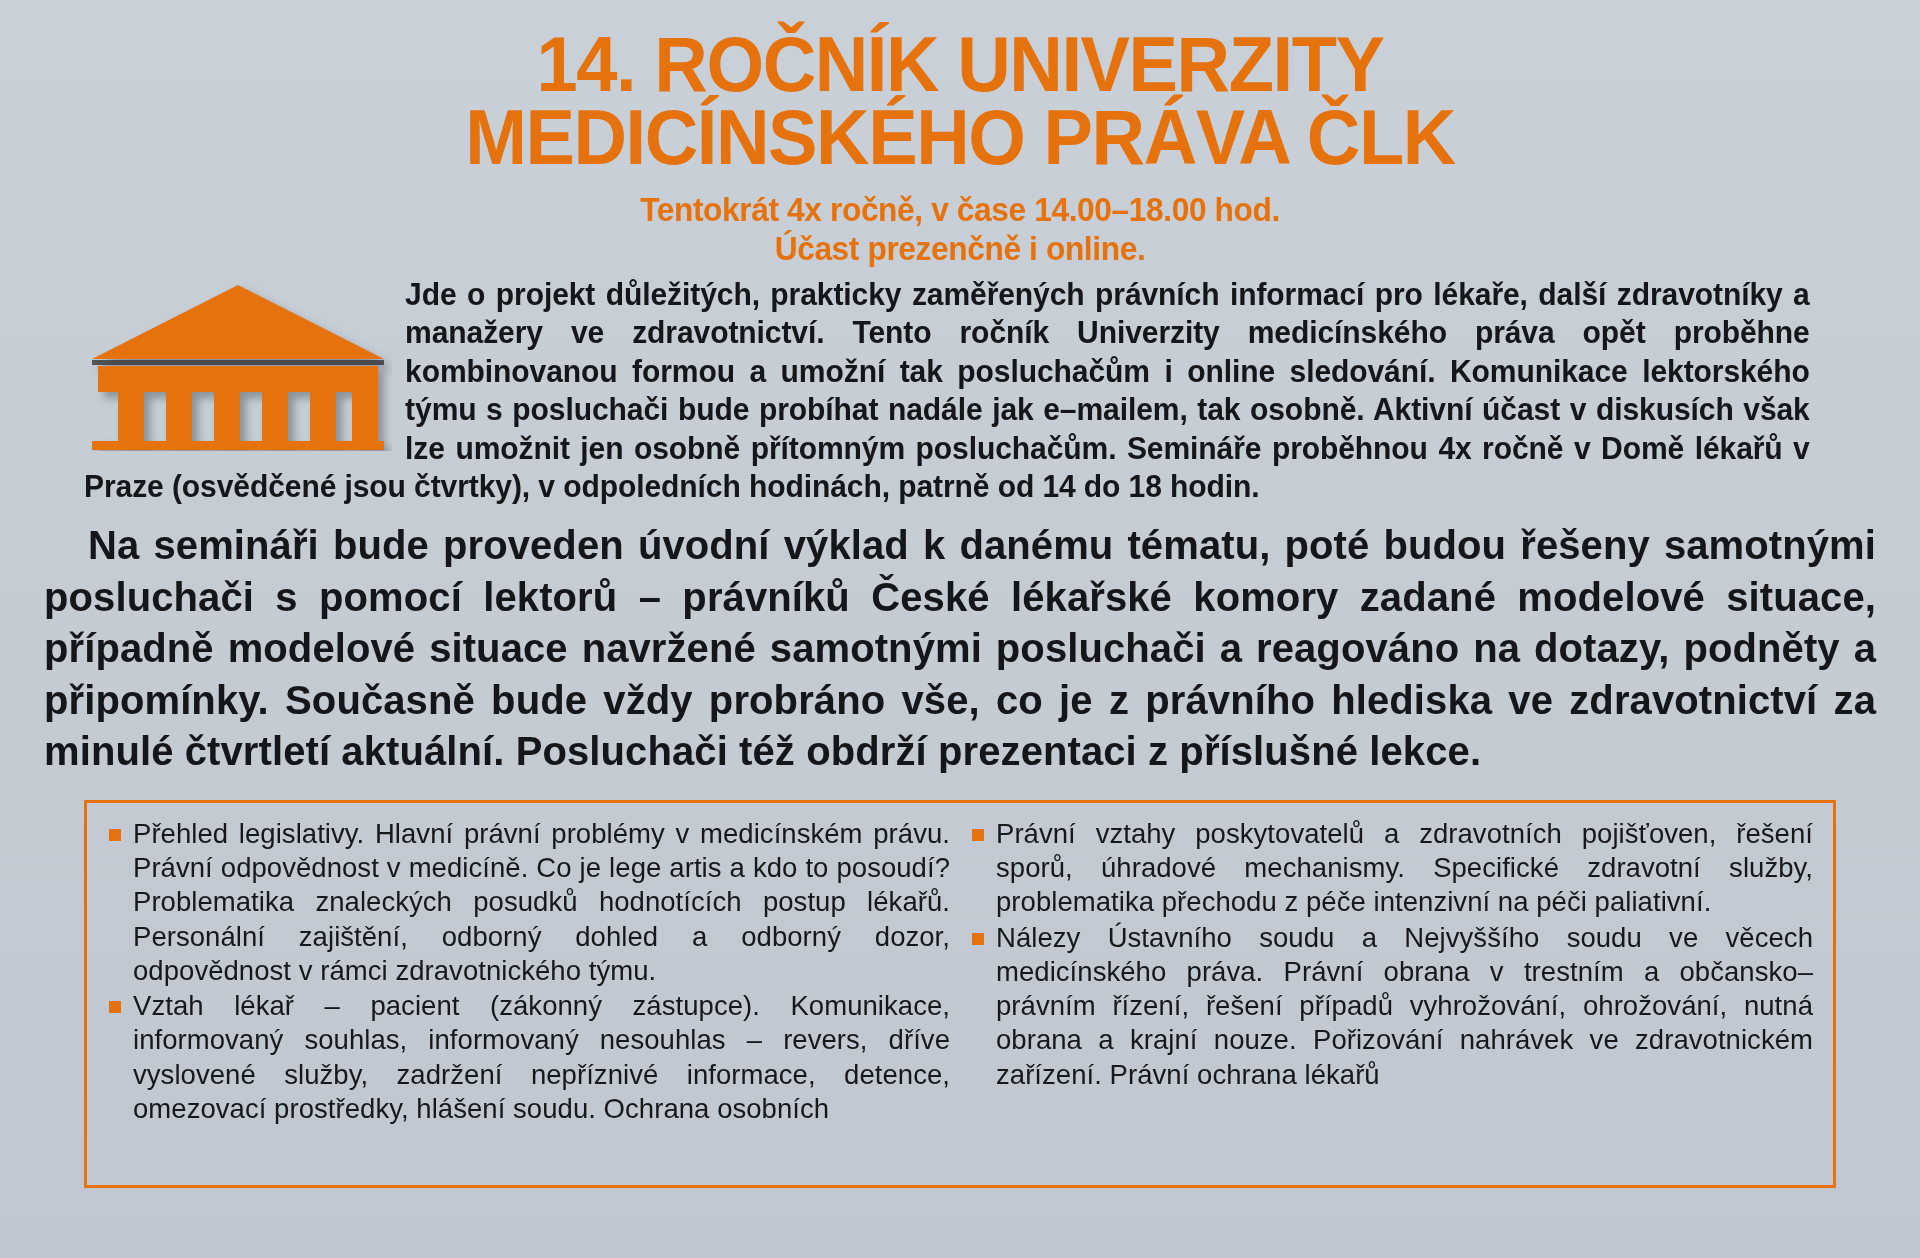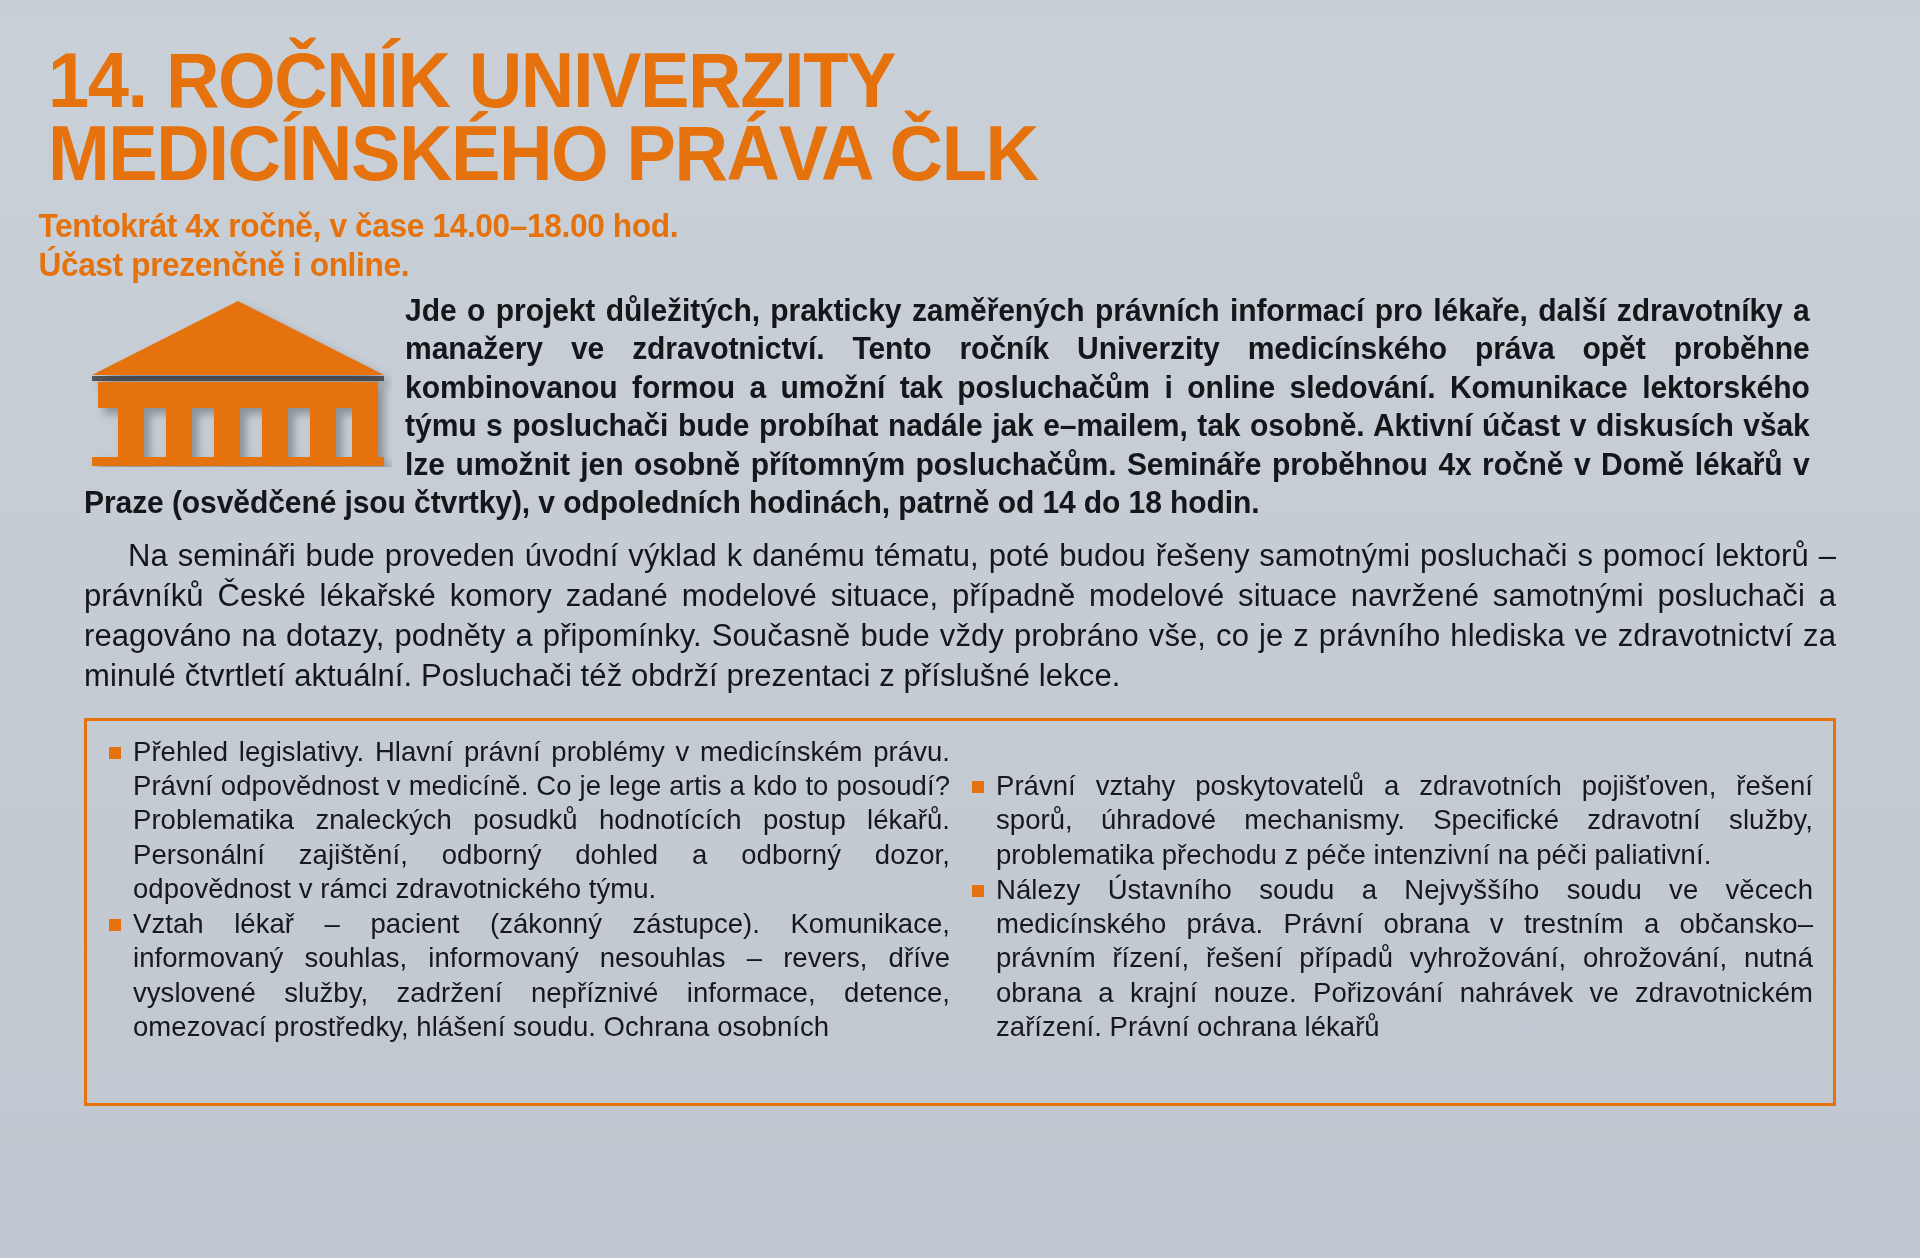--- a/index.html
+++ b/index.html
@@ -19,21 +19,21 @@
     position: relative;
     width: 1920px;
     height: 1258px;
     box-sizing: border-box;
     background: linear-gradient(180deg, #c9d0d7 0%, #c4cbd3 55%, #c0c7d0 100%);
   }
 
   
   .title-block {
     padding-top: 28px;
-    margin-top: 16px;
+    text-align: center;
   }
   .main-title {
     margin: 0;
     color: #e5720c;
     font-family: "Liberation Sans Narrow", "Liberation Sans", sans-serif;
     font-weight: bold;
     font-size: 78px;
     line-height: 0.94;
     letter-spacing: -1.5px;
     transform: scaleX(0.95);
@@ -77,24 +77,24 @@
     text-align: justify;
     letter-spacing: -0.1px;
     color: #15161a;
     transform: scaleX(0.985);
     transform-origin: left top;
   }
 
   
   .body-text {
     margin: 14px 0 0 0;
-    padding: 0 84px;
-    font-family: "Liberation Sans Narrow", "Liberation Sans", sans-serif;
-    font-weight: normal;
-    font-size: 31px;
+    padding: 0 44px;
+    font-family: "Liberation Sans Narrow", "Liberation Sans", sans-serif;
+    font-weight: bold;
+    font-size: 40px;
     line-height: 1.29;
     text-align: justify;
     text-indent: 44px;
     color: #15161a;
     letter-spacing: 0.1px;
   }
 
   
   .topics-box {
     position: relative;
@@ -110,21 +110,21 @@
     text-align: center;
     color: #e5720c;
     font-family: "Liberation Sans Narrow", "Liberation Sans", sans-serif;
     font-weight: bold;
     font-size: 30px;
     letter-spacing: -0.2px;
   }
   .topics-columns {
     display: flex;
     gap: 20px;
-    align-items: flex-end;
+    align-items: flex-start;
   }
   .topics-col {
     flex: 1 1 0;
     min-width: 0;
   }
   .topics-col.left  { position: relative; }
   .topics-col.left::after {
     content: "";
     position: absolute;
     top: -2px;

